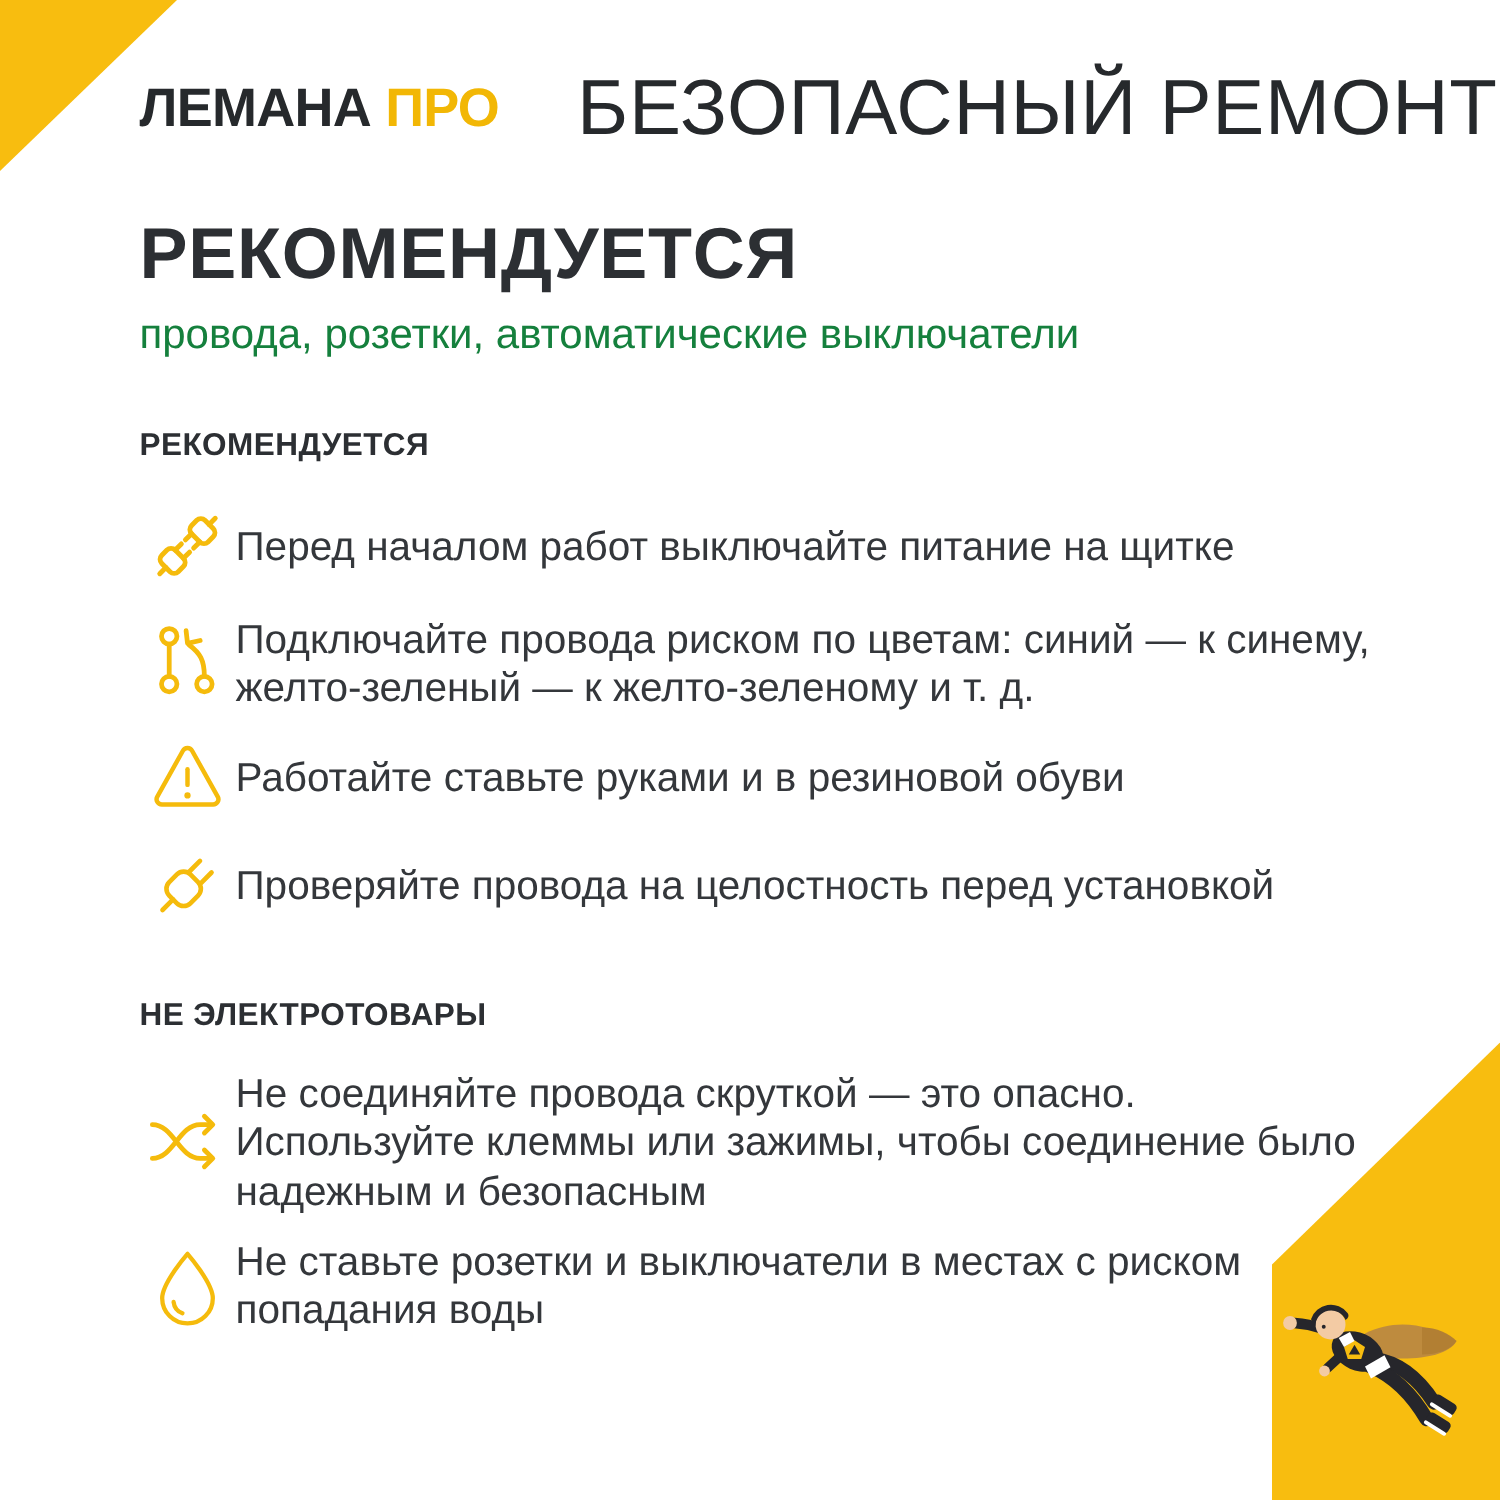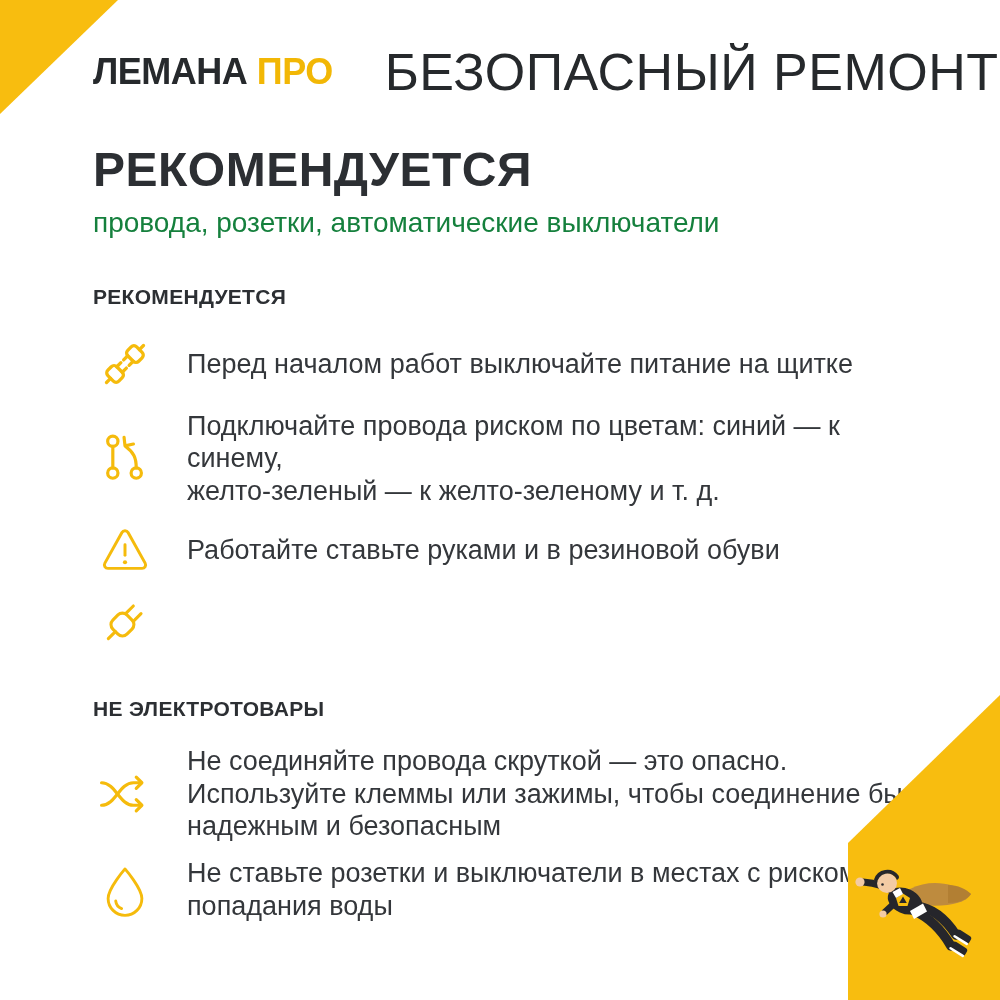--- a/index.html
+++ b/index.html
@@ -47,21 +47,21 @@
     color:#15803d;
   }
   .section-heading{
     font-size:21px;font-weight:800;letter-spacing:0.3px;
     color:#2C2F33;
   }
   .sec1 .section-heading{margin-top:46px;}
   .sec2 .section-heading{margin-top:46px;}
   .items{margin-top:24px;}
   .item{
-    display:flex;align-items:center;gap:30px;
+    display:flex;align-items:center;
     margin-bottom:15px;
   }
   .item .icon-cell{
     flex:0 0 64px;display:flex;justify-content:center;align-items:center;
   }
   .item .text{
     font-size:27px;line-height:1.2;color:#34373B;
     white-space:pre-line;
   }
   svg.it{display:block;}
@@ -140,20 +140,21 @@
           <div class="icon-cell">
             <svg class="it" width="58" height="58" viewBox="0 0 64 64">
               <g transform="rotate(-45 32 32)">
                 <rect class="st" x="17" y="21" width="22" height="22" rx="7"></rect>
                 <line class="st" x1="39" y1="26" x2="51" y2="26"></line>
                 <line class="st" x1="39" y1="38" x2="51" y2="38"></line>
                 <line class="st" x1="17" y1="32" x2="6" y2="32"></line>
               </g>
             </svg>
           </div>
+          <div class="text">Проверяйте провода на целостность перед установкой</div>
         </div>
 
       </div>
     </div>
 
     <div class="section sec2">
       <div class="section-heading">НЕ ЭЛЕКТРОТОВАРЫ</div>
       <div class="items">
 
         <div class="item">

